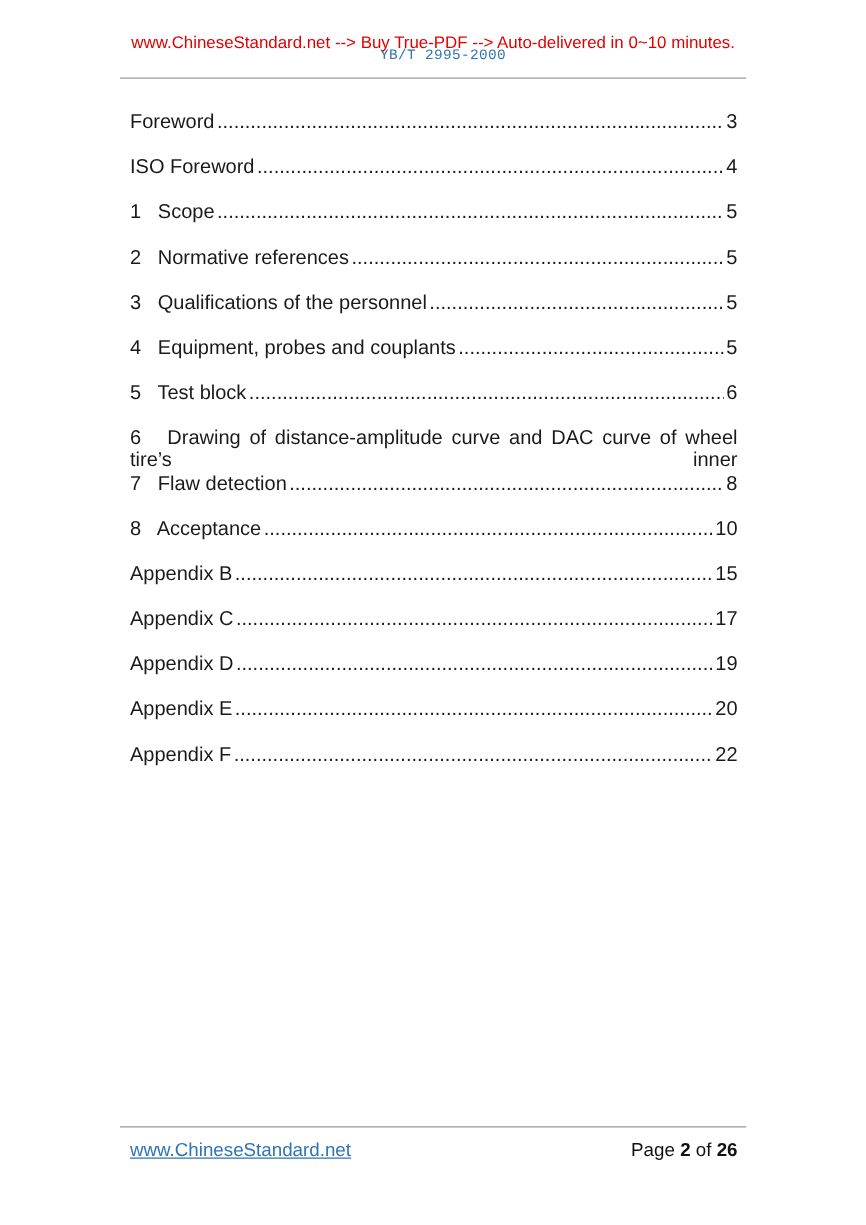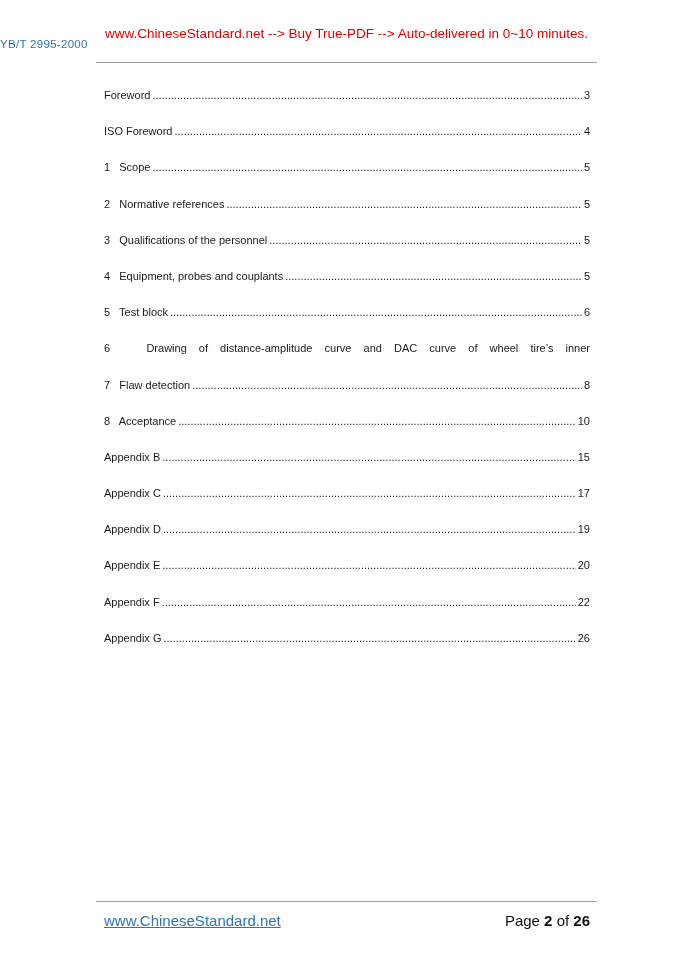--- a/index.html
+++ b/index.html
@@ -9,34 +9,34 @@
     overflow:hidden;box-sizing:border-box;
   }
   
   .header{position:relative;height:62px;}
   .watermark{
     position:absolute;top:26px;left:0;right:0;text-align:center;
     color:#e00000;font-size:13.5px;z-index:2;text-decoration:none;
     white-space:nowrap;
   }
   .doc-number{
-    position:absolute;top:38px;left:0;right:0;
-    color:#2e74b5;font-size:11.5px;z-index:1;letter-spacing:.3px;
+    position:absolute;top:38px;left:16px;right:0;text-align:center;
+    color:#2e74b5;font-size:11.5px;z-index:1;letter-spacing:.3px;font-family:Liberation Mono, monospace;
   }
   .rule{border-top:1px solid #9b9b9b;margin:0 96px;height:0;}
   
   .title{
     text-align:center;font-size:17px;font-weight:bold;color:#000;
     margin:21px 0 0 0;
   }
   
   .toc{margin:26px 103px 0 104px;}
   .toc-row{
     display:flex;align-items:baseline;height:36.2px;
-    font-size:11px;color:#1a1a1a;
+    font-size:16px;color:#1a1a1a;
   }
   .toc-label{white-space:nowrap;}
   .toc-dots{
     flex:1;overflow:hidden;white-space:nowrap;margin:0 2px;color:#1a1a1a;
   }
   .toc-dots::after{
     content:"................................................................................................................................................................................................................................";
   }
   .toc-page{white-space:nowrap;}
   .toc-row.cont-first .toc-label{
@@ -151,25 +151,20 @@
       <span class="toc-dots"></span>
       <span class="toc-page">20</span>
     </div>
 
     <div class="toc-row">
       <span class="toc-label">Appendix F</span>
       <span class="toc-dots"></span>
       <span class="toc-page">22</span>
     </div>
 
-    <div class="toc-row">
-      <span class="toc-label">Appendix G</span>
-      <span class="toc-dots"></span>
-      <span class="toc-page">26</span>
-    </div>
 
   </div>
 
   <div class="footer-rule"></div>
   <div class="footer">
     <a class="site-link">www.ChineseStandard.net</a>
     <div class="page-indicator">
       <span>Page</span>
       <span class="pg-num">2</span>
       <span>of</span>

